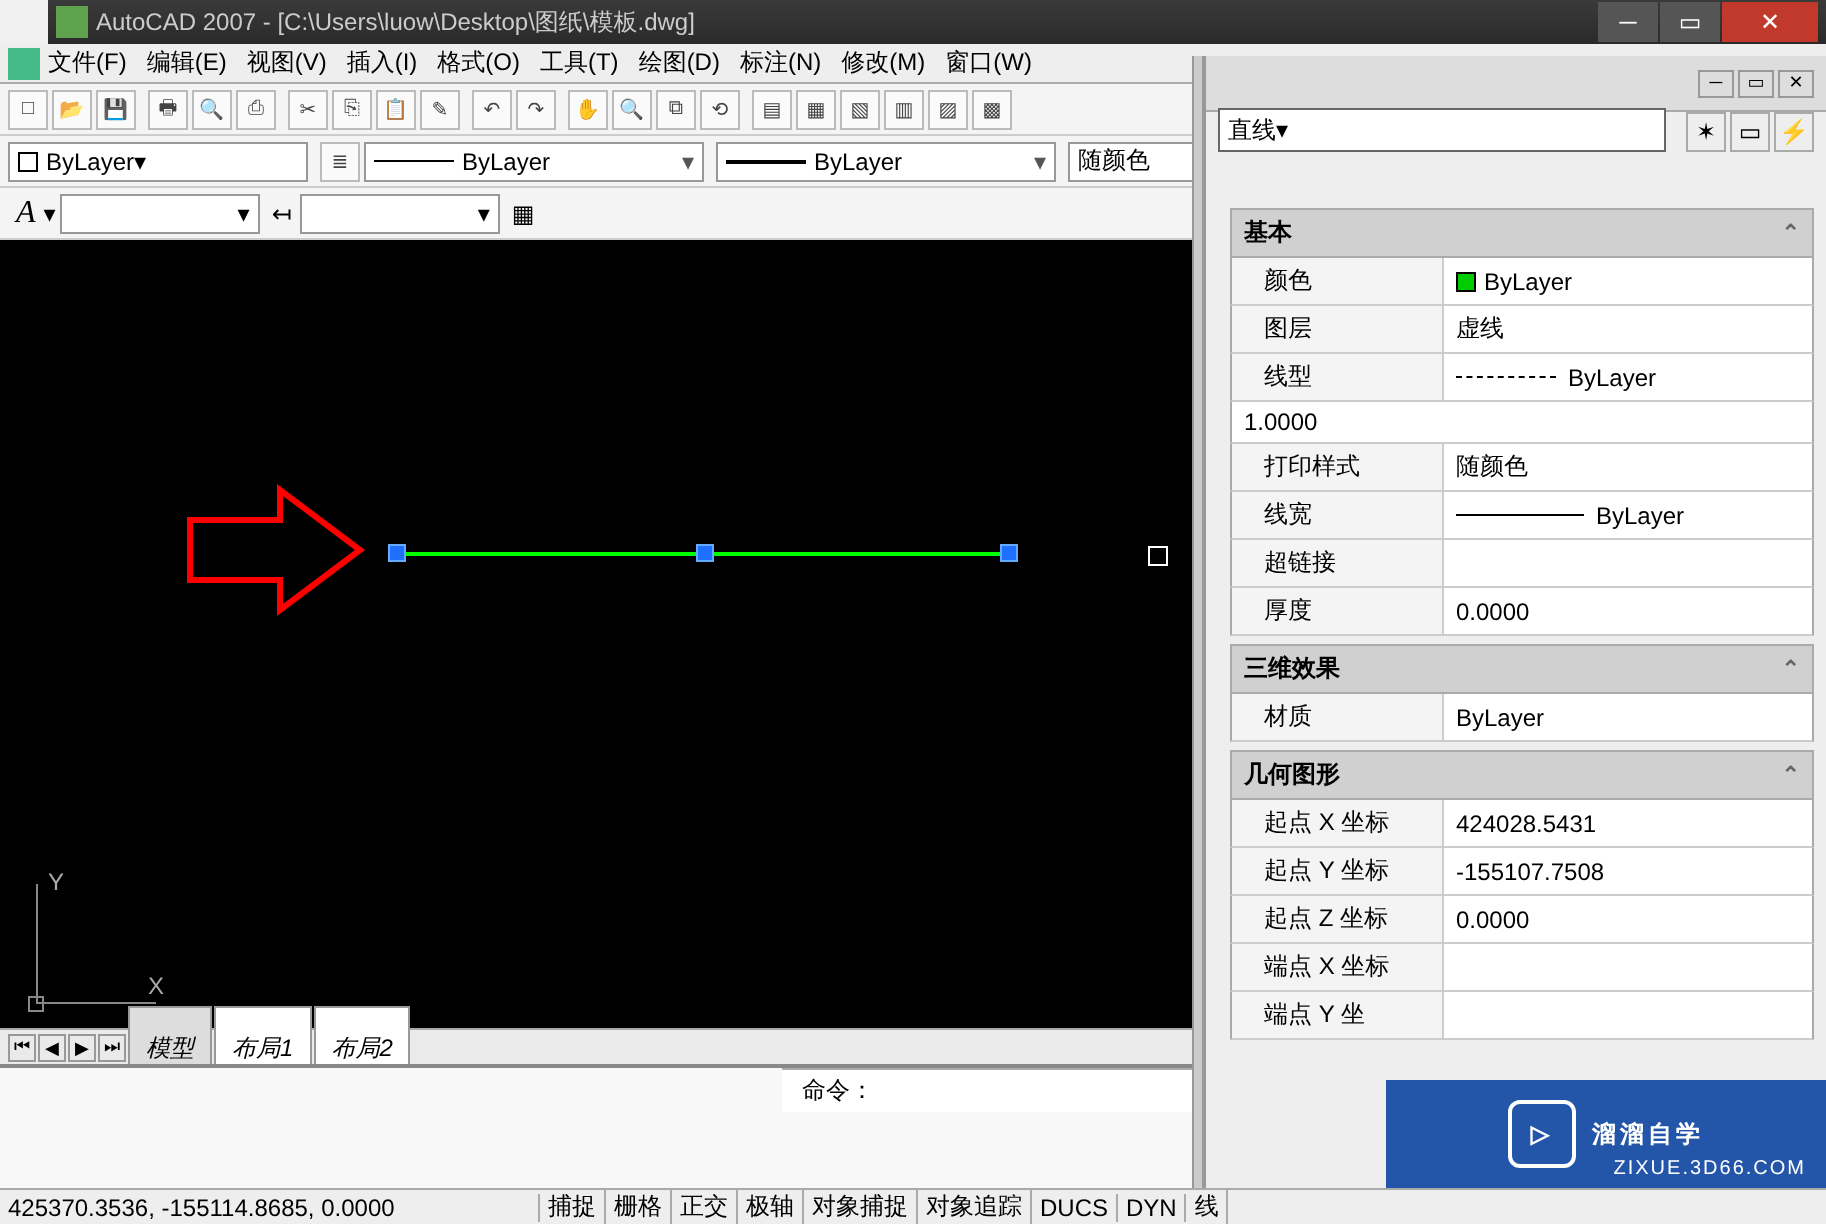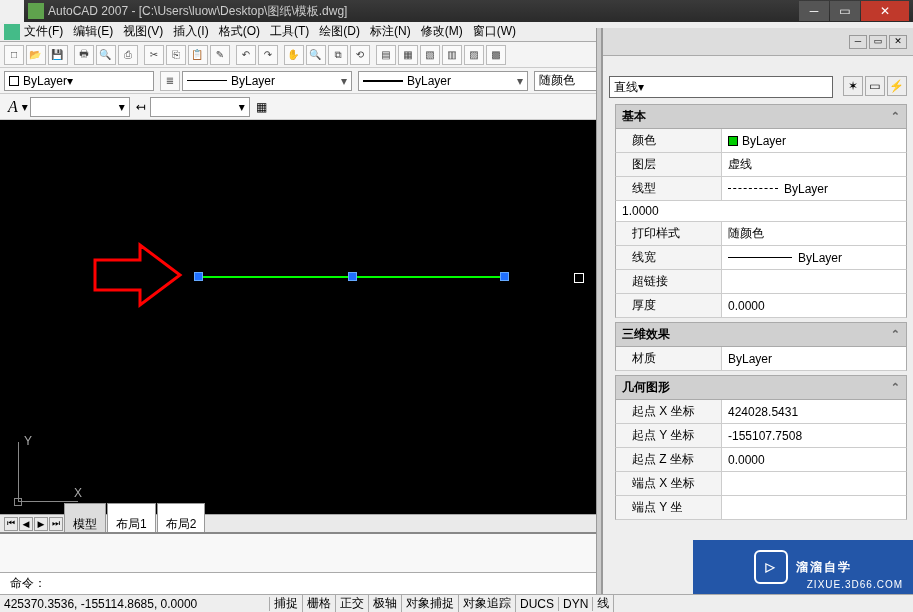--- a/index.html
+++ b/index.html
@@ -46,39 +46,39 @@
 .grip.g2 { top: 152px; left: 348px; }
 .grip.g3 { top: 152px; left: 500px; }
 
 .arrow { position: absolute; top: 120px; left: 90px; }
 .arrow svg { display: block; }
 
 .cursor-box { position: absolute; top: 153px; right: 12px; width: 10px; height: 10px; border: 1px solid #fff; }
 
 .tabs { position: absolute; left: 0; bottom: 80px; width: 596px; height: 18px; background: #eaeaea; display: flex; align-items: center; padding: 0 4px; border-top: 1px solid #aaa; }
 .tabs .nav { width: 14px; height: 14px; border: 1px solid #999; margin-right: 1px; display: flex; align-items: center; justify-content: center; font-size: 9px; }
-.tabs .tab { padding: 12px 8px; background: #fff; border: 1px solid #999; border-bottom: none; margin-right: 1px; }
+.tabs .tab { padding: 12px 8px; background: #fff; border: 1px solid #999; border-bottom: none; margin-right: 1px; font-style: italic; }
 .tabs .tab.active { background: #ddd; }
 
-.cmdline-area { position: absolute; left: 0; bottom: 18px; width: 596px; height: 62px; background: #f8f8f8; border-top: 2px solid #888; display: flex; flex-direction: column; }
+.cmdline-area { position: absolute; left: 0; bottom: 18px; width: 596px; height: 62px; background: #f8f8f8; border-top: 2px solid #888; display: flex; }
 .cmdhist { flex: 1; background: #f8f8f8; }
 .cmdinput { height: 22px; border-top: 1px solid #aaa; display: flex; align-items: center; padding: 0 4px; background: #fff; }
 .cmd-handle { width: 6px; background: #ddd; border-right: 1px solid #aaa; }
 
 .status-bar { position: absolute; left: 0; bottom: 0; width: 913px; height: 18px; background: #eee; display: flex; align-items: center; border-top: 1px solid #aaa; }
 .status-bar .coords { width: 270px; padding: 0 4px; border-right: 1px solid #aaa; }
 .status-bar .sbtn { padding: 0 4px; border-right: 1px solid #aaa; }
 
 .vsplit { position: absolute; top: 28px; left: 596px; width: 6px; bottom: 18px; background: #ccc; border-left: 1px solid #999; border-right: 1px solid #999; }
 
 .props-panel { position: absolute; top: 28px; right: 0; width: 311px; bottom: 18px; background: #eee; border-left: 1px solid #999; display: flex; flex-direction: column; }
 .props-header { height: 28px; background: #ddd; display: flex; align-items: center; padding: 0 6px; border-bottom: 1px solid #aaa; }
 .small-win-btns { margin-left: auto; display: flex; }
 .small-win-btns div { width: 18px; height: 14px; border: 1px solid #999; margin-left: 2px; font-size: 9px; text-align: center; }
-.props-toolbar { height: 30px; display: flex; align-items: flex-start; padding: 20px 6px; }
+.props-toolbar { height: 30px; display: flex; align-items: flex-end; padding: 20px 6px; }
 .type-combo { flex: 1; border: 1px solid #666; background: #fff; height: 22px; display: flex; align-items: center; padding: 0 4px; margin-right: 8px; }
 .ptool { width: 20px; height: 20px; border: 1px solid #aaa; margin-left: 2px; display: flex; align-items: center; justify-content: center; }
 
 .props-scroll { flex: 1; overflow-y: auto; padding: 4px 6px 4px 12px; }
 .cat-head { background: #d0d0d0; border: 1px solid #aaa; padding: 3px 6px; font-weight: bold; display: flex; align-items: center; margin-top: 4px; }
 .cat-head .collapse { margin-left: auto; color: #666; font-size: 11px; }
 .prop-row { display: flex; border-left: 1px solid #aaa; border-right: 1px solid #aaa; border-bottom: 1px solid #ccc; background: #fff; }
 .prop-row .pname { width: 106px; padding: 3px 12px 3px 16px; border-right: 1px solid #ccc; background: #f4f4f4; }
 .prop-row .pval { flex: 1; padding: 3px 6px; display: flex; align-items: center; }
 .prop-row .pval .swatch { width: 10px; height: 10px; background: #0c0; border: 1px solid #000; margin-right: 4px; }

